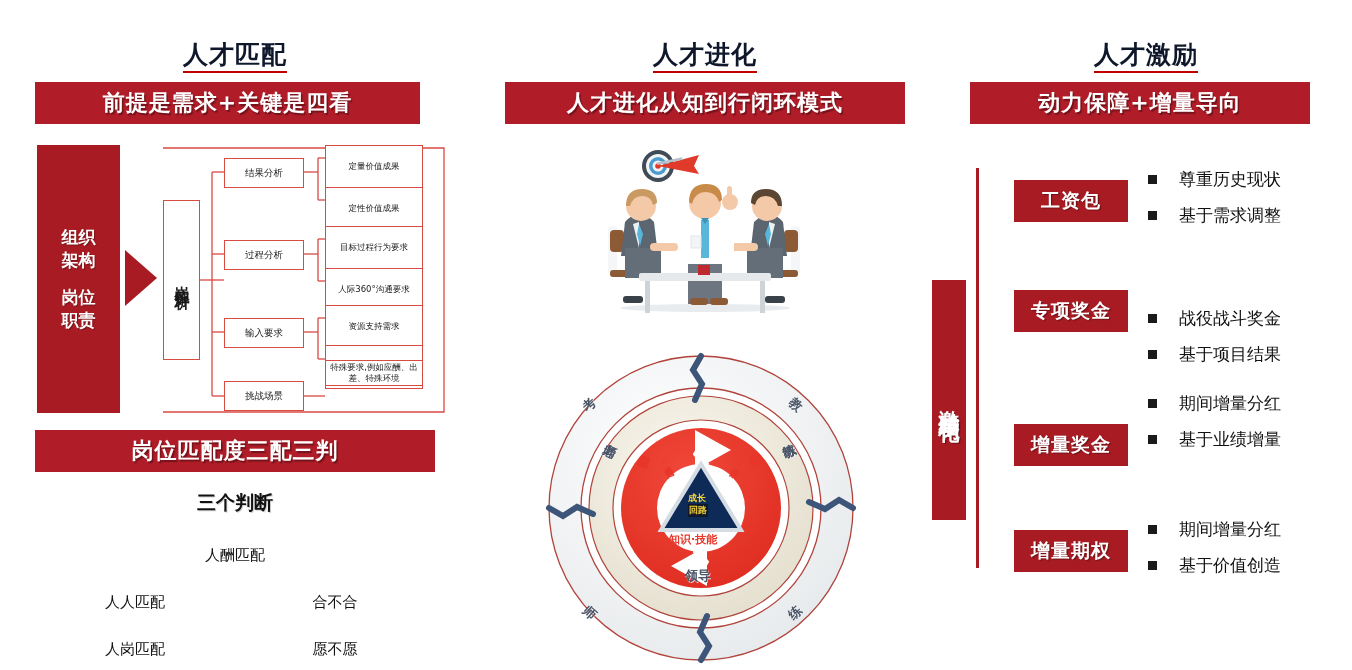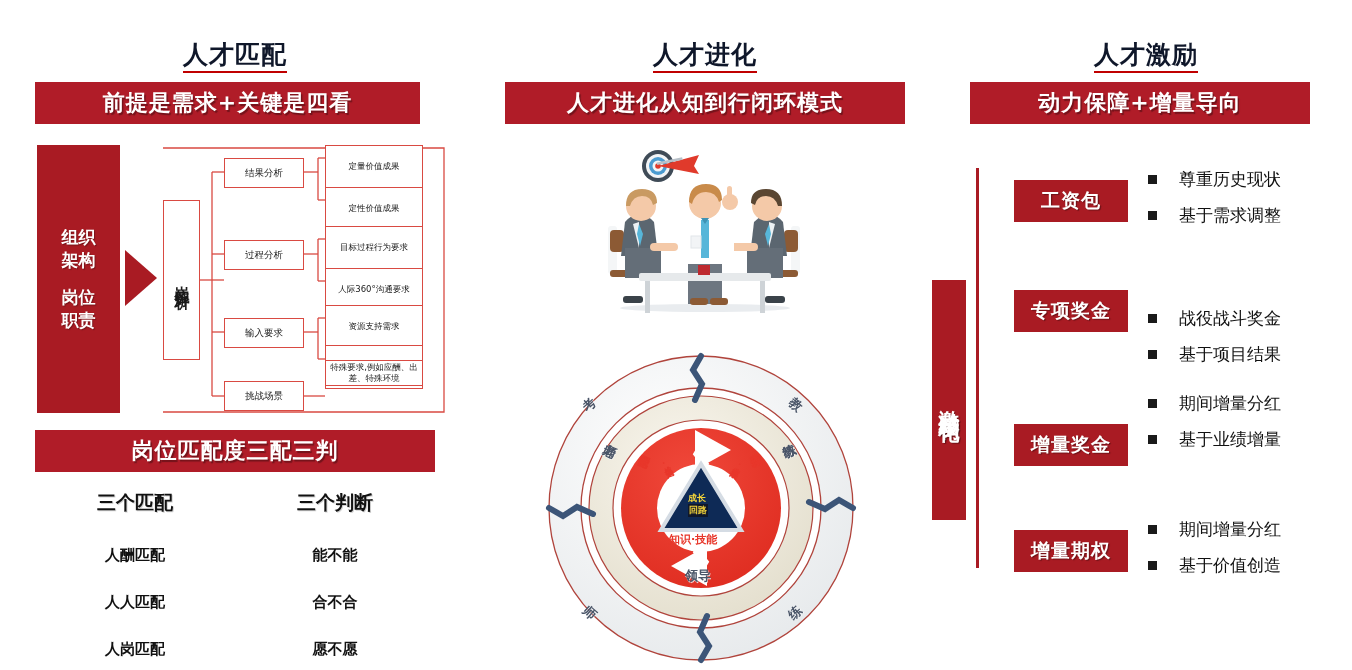--- a/index.html
+++ b/index.html
@@ -58,21 +58,21 @@
     color:#1a1a1a;box-sizing:border-box;
   }
   #node-root{left:163px;top:200px;width:37px;height:160px;font-size:15px;font-weight:bold;
              writing-mode:vertical-rl;letter-spacing:3px;}
   .lvl2{left:224px;width:80px;height:30px;font-size:9.5px;}
   .lvl3{left:325px;width:98px;height:44px;font-size:8.5px;}
 
   
   #match-table{position:absolute;left:35px;top:482px;width:400px;}
   .mt-row{display:flex;}
-  .mt-col{flex:1;text-align:center;font-weight:bold;}
+  .mt-col{flex:1;text-align:center;}
   .mt-head{font-size:19px;font-weight:bold;color:#111;padding:8px 0 16px;
            text-shadow:1px 1px 0 rgba(0,0,0,.18);}
   .mt-cell{font-size:15px;color:#111;padding:14px 0;}
 
   
   #people{position:absolute;left:595px;top:148px;width:220px;height:190px;}
 
   
   #circle{position:absolute;left:545px;top:352px;width:312px;height:312px;}
   .ring-lbl{
@@ -195,26 +195,24 @@
   <div class="tbox lvl3" style="top:360px;height:26px;line-height:1.25;">
     <span>特殊要求,例如应酬、出差、特殊环境</span>
     </div>
 
   <div class="banner" id="banner-left2">
     <span>岗位匹配度三配三判</span>
   </div>
 
   <div id="match-table">
     <div class="mt-row">
-      <div class="mt-col mt-head">三个匹配</div>
       <div class="mt-col mt-head">三个判断</div>
     </div>
     <div class="mt-row">
       <div class="mt-col mt-cell">人酬匹配</div>
-      <div class="mt-col mt-cell">能不能</div>
     </div>
     <div class="mt-row">
       <div class="mt-col mt-cell">人人匹配</div>
       <div class="mt-col mt-cell">合不合</div>
     </div>
     <div class="mt-row">
       <div class="mt-col mt-cell">人岗匹配</div>
       <div class="mt-col mt-cell">愿不愿</div>
     </div>
   </div>

